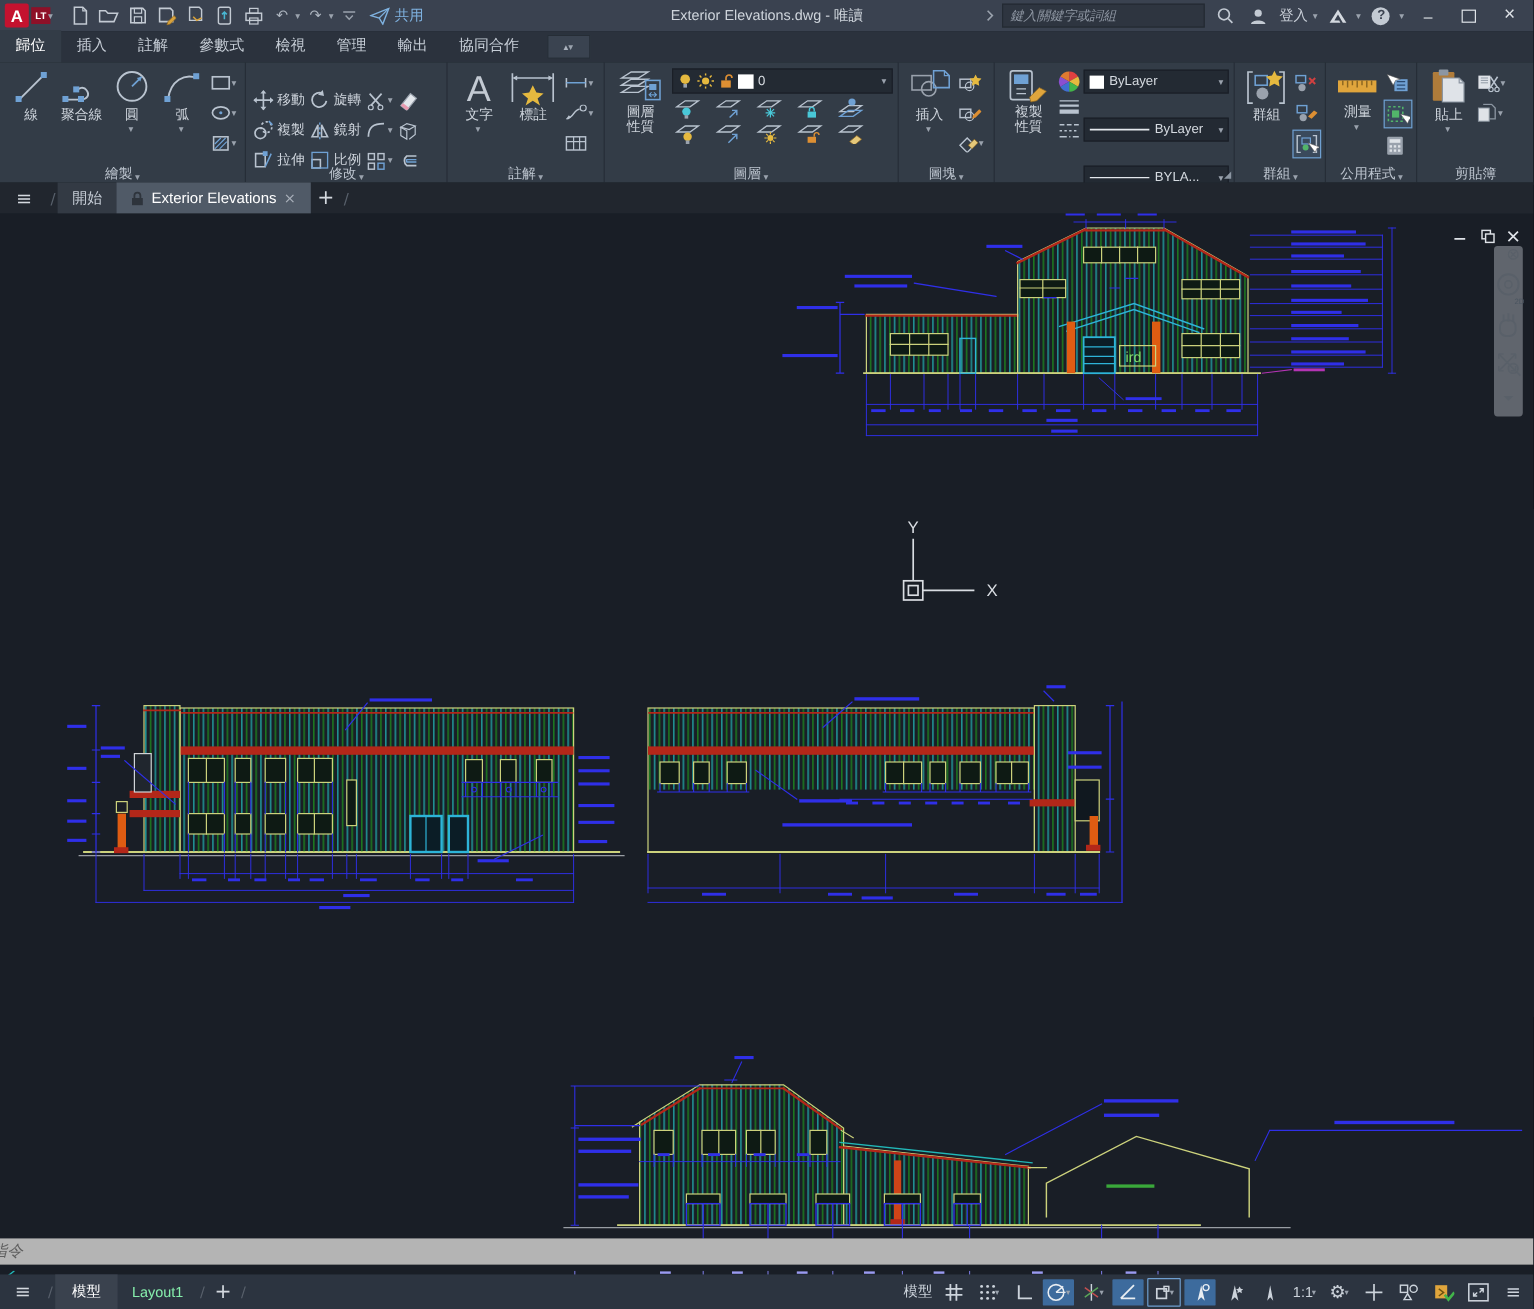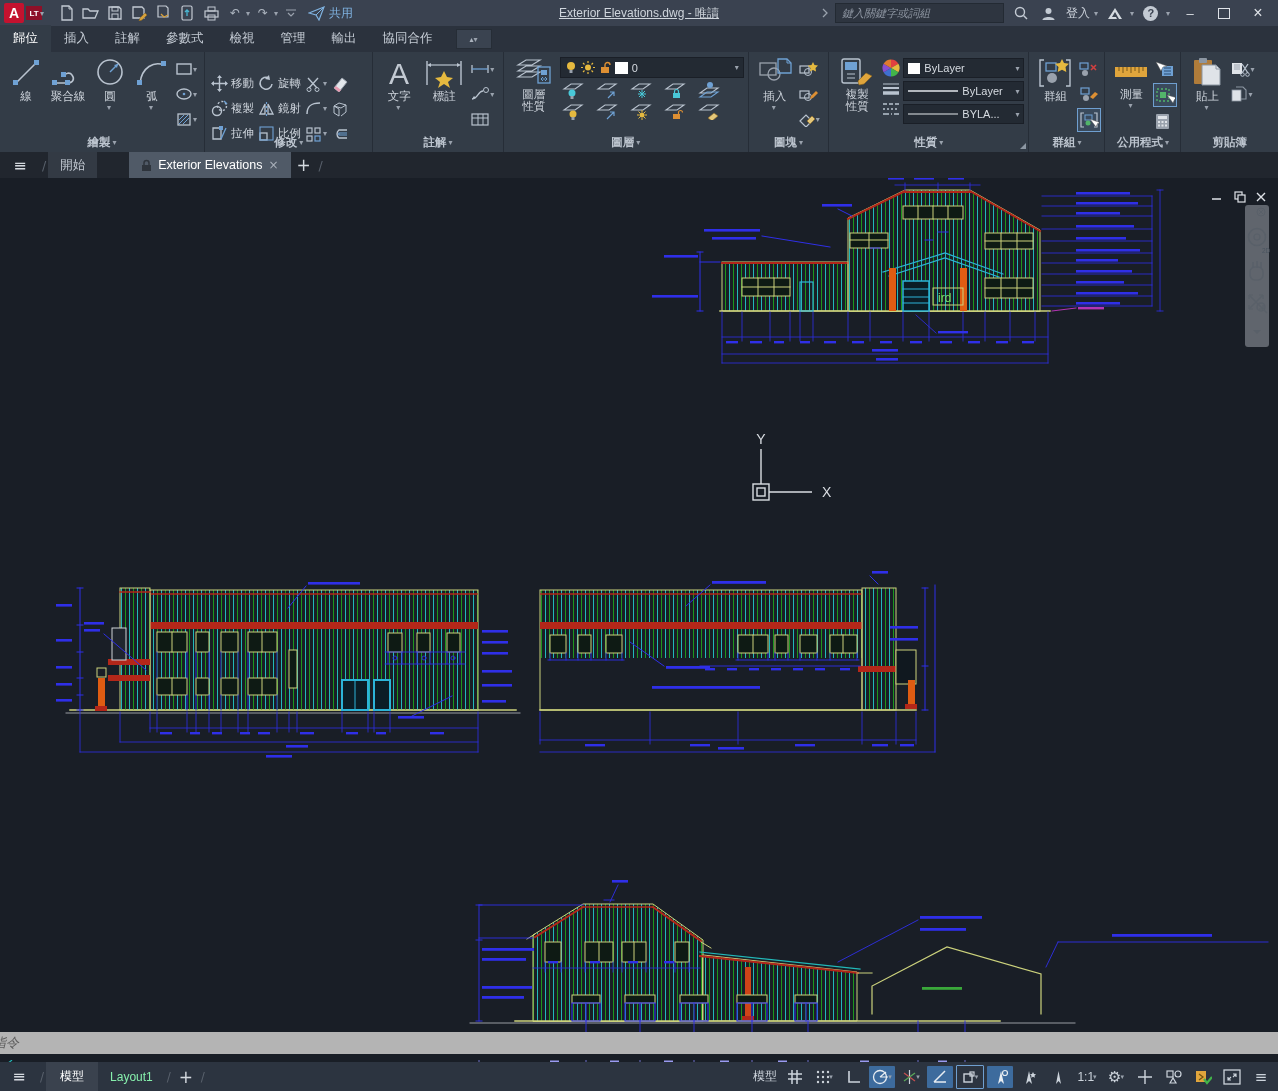--- a/index.html
+++ b/index.html
@@ -8,52 +8,52 @@
   
   .titlebar{position:absolute;left:0;top:0;width:1278px;height:26px;background:var(--c-titlebar,#3a4250);display:flex;align-items:center;color:#c9cfd8;font-size:12px;}
   .appbtn{display:flex;align-items:center;height:26px;padding:0 4px;}
   .alogo{width:20px;height:20px;background:#c4122f;color:#fff;font-weight:bold;font-size:14px;display:flex;align-items:center;justify-content:center;border-radius:2px;}
   .ltbadge{width:16px;height:14px;background:#8e1028;color:#fff;font-size:8px;font-weight:bold;display:flex;align-items:center;justify-content:center;margin-left:2px;}
   .qat{display:flex;align-items:center;gap:2px;margin-left:8px;}
   .qbtn{width:22px;height:22px;display:flex;align-items:center;justify-content:center;color:#aeb6c0;}
   .qbtn svg{display:block}
   .dd{color:#9aa2ad;font-size:8px;margin-left:-2px;}
   .share{display:flex;align-items:center;gap:4px;color:#7fb2e0;margin-left:6px;font-size:12px;}
-  .title-text{position:absolute;left:0;right:0;text-align:center;color:#cfd5dc;font-size:12px;pointer-events:none;text-decoration:underline;}
+  .title-text{position:absolute;left:0;right:0;text-align:center;color:#cfd5dc;font-size:12px;pointer-events:none;}
   .t-right{margin-left:auto;display:flex;align-items:center;gap:6px;padding-right:6px;}
   .searchbox{width:155px;height:18px;background:#2e3540;border:1px solid #232a33;color:#8d95a1;font-style:italic;font-size:11px;display:flex;align-items:center;padding:0 6px;}
   .winbtn{width:28px;height:22px;display:flex;align-items:center;justify-content:center;color:#dfe3e8;font-size:13px;}
   
   .ribbontabs{position:absolute;left:0;top:26px;width:1278px;height:26px;background:var(--c-ribbon,#2b323d);display:flex;align-items:flex-end;font-size:12.5px;color:#c6cdd6;}
   .rtab{padding:5px 13px;cursor:pointer;}
   .rtab.active{background:var(--c-panel,#333c47);color:#fff;}
   .rtab-extra{margin-left:10px;width:34px;height:18px;background:#3a4350;border:1px solid #262d36;display:flex;align-items:center;justify-content:center;gap:2px;color:#aab2bd;font-size:8px;margin-bottom:3px;}
   
   .ribbon{position:absolute;left:0;top:52px;width:1278px;height:100px;background:var(--c-panel,#333c47);display:flex;border-bottom:2px solid #232a33;}
   .panel{position:relative;height:100px;border-right:1px solid #262d37;display:flex;flex-direction:column;}
   .pbody{flex:1;display:flex;align-items:flex-start;padding:4px 4px 0 6px;gap:2px;}
-  .plabel{height:19px;display:flex;align-items:center;justify-content:center;gap:4px;color:#bdc5cf;font-size:11.5px;font-weight:bold;}
+  .plabel{height:19px;display:flex;align-items:flex-end;justify-content:center;gap:4px;color:#bdc5cf;font-size:11.5px;}
   .plabel .dd{font-size:8px}
   .bigbtn{display:flex;flex-direction:column;align-items:center;justify-content:flex-start;min-width:36px;color:#ced4dc;font-size:11.5px;gap:1px;padding:1px 2px;}
   .bigbtn .lbl{line-height:12px;text-align:center;}
   .minicol{display:flex;flex-direction:column;justify-content:flex-start;gap:3px;padding-top:2px;}
   .minibtn{display:flex;align-items:center;gap:2px;height:20px;padding:1px;color:#c3cad3;}
   .modgrid{display:grid;grid-template-columns:auto auto auto auto;grid-auto-rows:25px;column-gap:4px;align-items:center;font-size:11.5px;color:#ced4dc;}
   .modcell{display:flex;align-items:center;gap:3px;margin-top:26px;}
   .combo{background:#232a33;border:1px solid #1a1f27;color:#d6dbe1;font-size:11px;display:flex;align-items:center;padding:0 4px;gap:4px;}
   .combo .dd{margin-left:auto}
   .hl{background:#3d6b9d;border:1px solid #6f9fd0;}
   .hlb{border:1px solid #6f9fd0;}
   .corner{position:absolute;right:2px;bottom:3px;width:0;height:0;border-left:6px solid transparent;border-bottom:6px solid #8c96a2;}
   
   .filetabs{position:absolute;left:0;top:152px;width:1278px;height:26px;background:#21262e;display:flex;align-items:flex-end;color:#c6cdd6;font-size:12.5px;}
   .ft-burger{width:40px;height:26px;display:flex;align-items:center;justify-content:center;color:#d4d9df;font-size:16px;}
   .ftslash{color:#59616c;margin:0 2px 5px;}
   .ftab{height:26px;display:flex;align-items:center;padding:0 12px;background:#333a44;gap:6px;}
-  .ftab.active{background:#505a67;color:#fff;margin-left:32px;}
+  .ftab.active{background:#505a67;color:#fff;}
   .ftclose{color:#aab1bb;font-size:12px;}
   .ftplus{width:26px;height:26px;display:flex;align-items:center;justify-content:center;font-size:17px;color:#d4d9df;}
   
   .canvas{position:absolute;left:0;top:178px;width:1150px;height:854px;background:var(--c-canvas,#191e26);}
   .canvas svg{display:block}
   
   .commandbar{position:absolute;left:0;top:1032px;width:1278px;height:22px;background:var(--c-cmd,#b4b4b4);display:flex;align-items:center;overflow:hidden;}
   .cmdtext{color:#5e5e5e;font-size:13px;font-style:italic;margin-left:-7px;}
   .strip{position:absolute;left:0;top:1054px;width:1278px;height:8px;background:var(--c-canvas,#191e26);}
   
@@ -558,21 +558,21 @@
               <path d="M2 2h16" stroke="#b9c3cf" stroke-width="1"></path>
               <path d="M2 6h16" stroke="#b9c3cf" stroke-width="2"></path>
               <path d="M2 11h16" stroke="#b9c3cf" stroke-width="3.5"></path>
             </svg>
           <svg width="20" height="14">
               <path d="M2 2h16" stroke="#b9c3cf" stroke-width="1.3" stroke-dasharray="4 2"></path>
               <path d="M2 7h16" stroke="#b9c3cf" stroke-width="1.3" stroke-dasharray="2 2"></path>
               <path d="M2 12h16" stroke="#b9c3cf" stroke-width="1.3" stroke-dasharray="6 2 1 2"></path>
             </svg>
         </div>
-        <div style="display:flex;flex-direction:column;gap:3px;flex:1;padding-top:2px;">
+        <div style="display:flex;flex-direction:column;gap:20px;flex:1;padding-top:2px;">
           <div class="combo" style="height:18px">
             <span style="width:12px;height:11px;background:#fff;display:inline-block;"></span>
             <span>ByLayer</span>
             <span class="dd glyph">▾</span>
           </div>
           <div class="combo" style="height:18px">
             <svg width="50" height="4">
                 <path d="M0 2h50" stroke="#e3e7ec" stroke-width="1.6"></path>
               </svg>
             <span>ByLayer</span>

